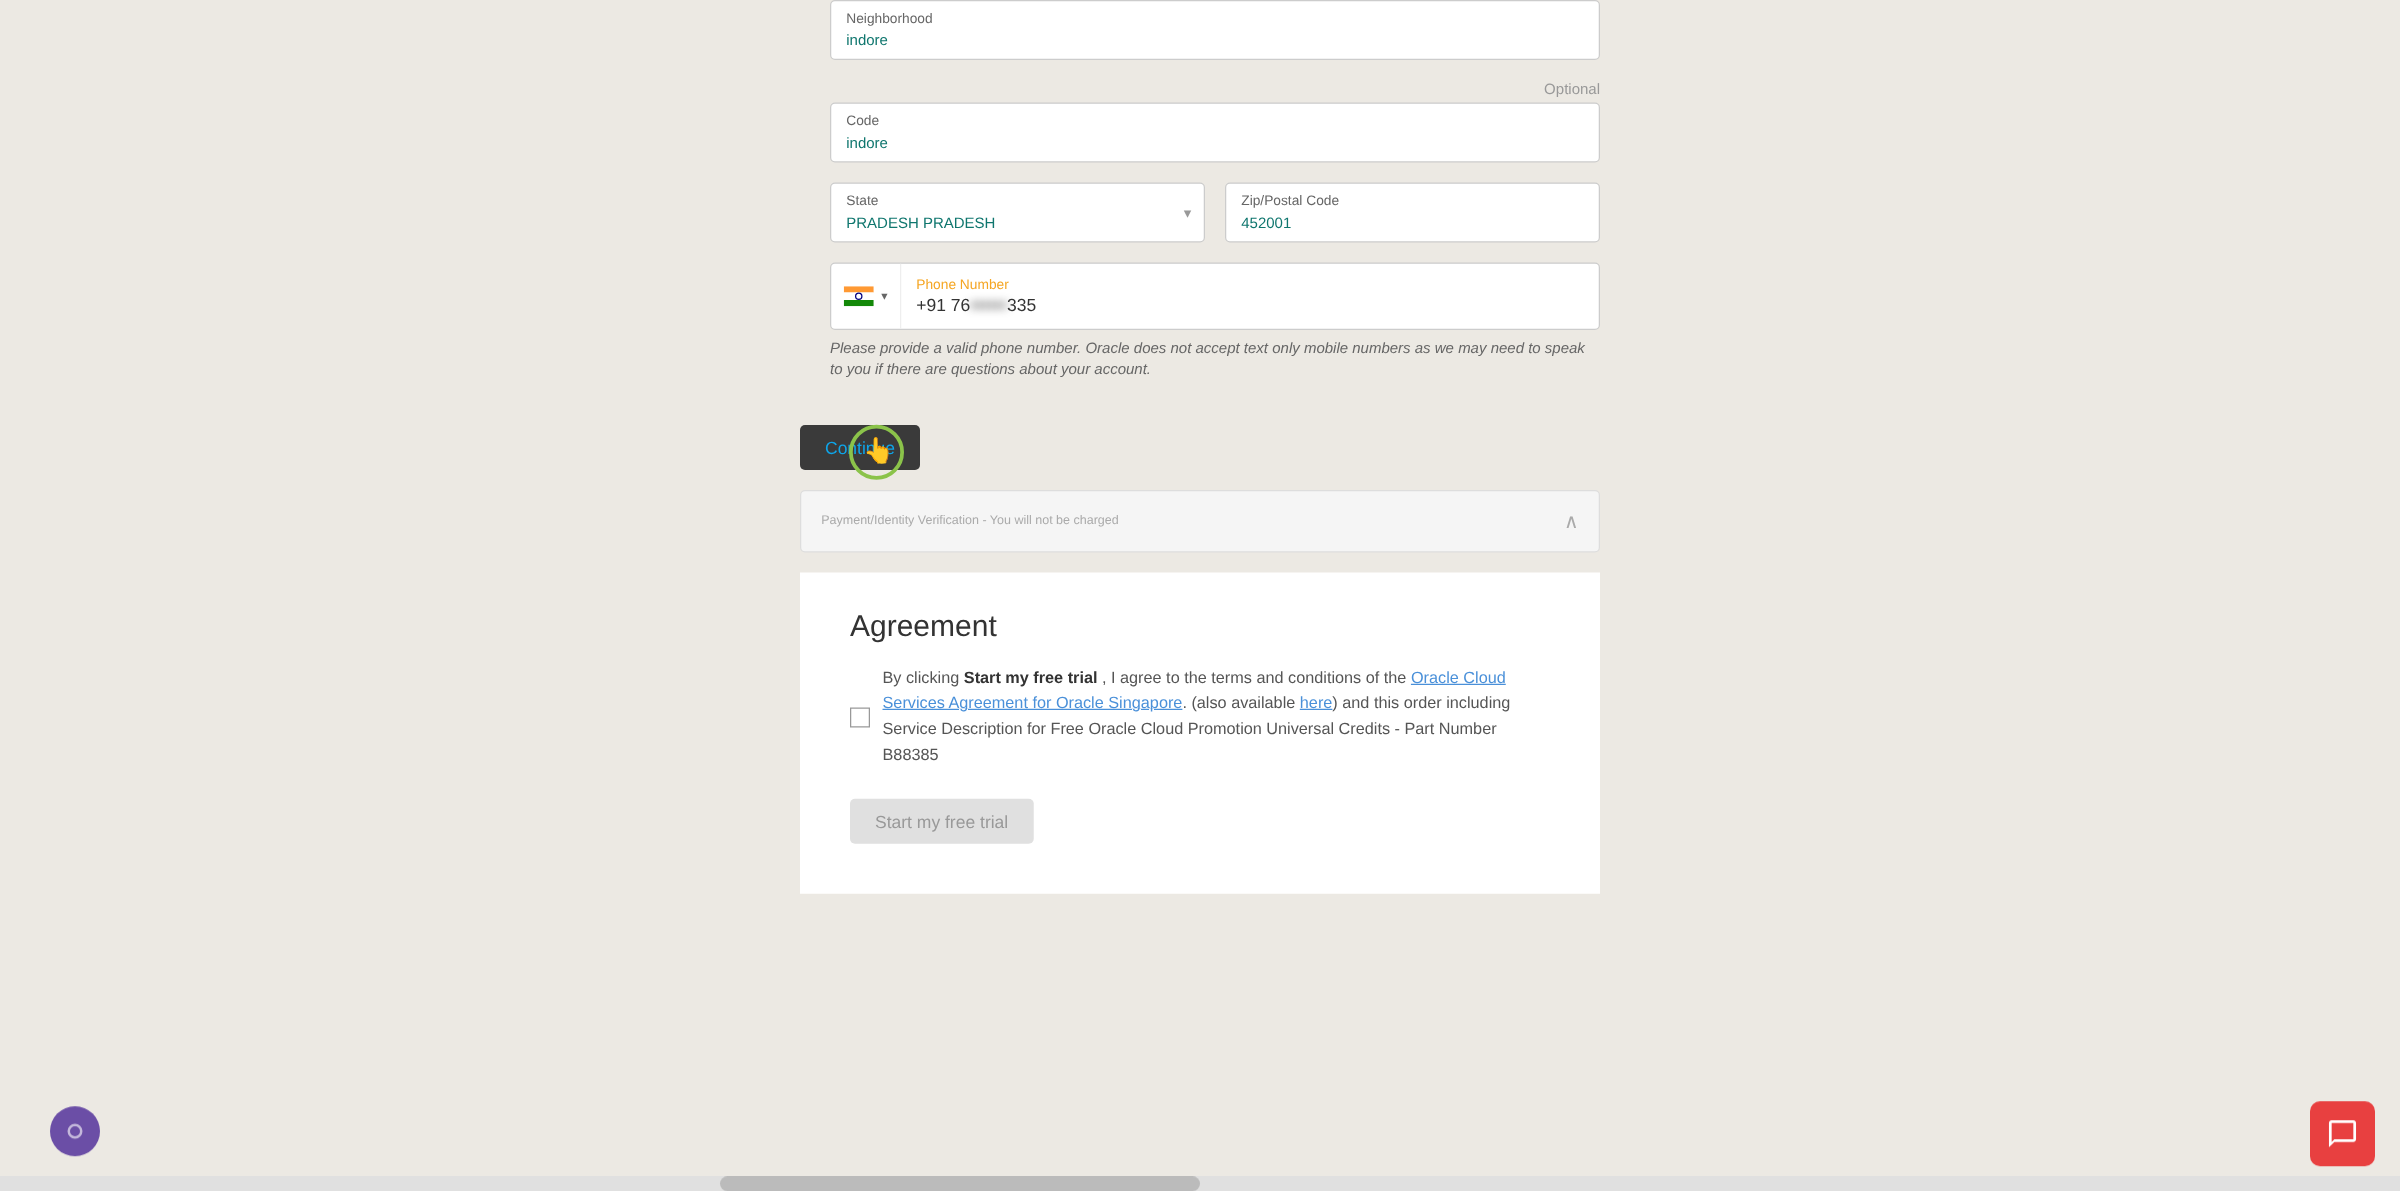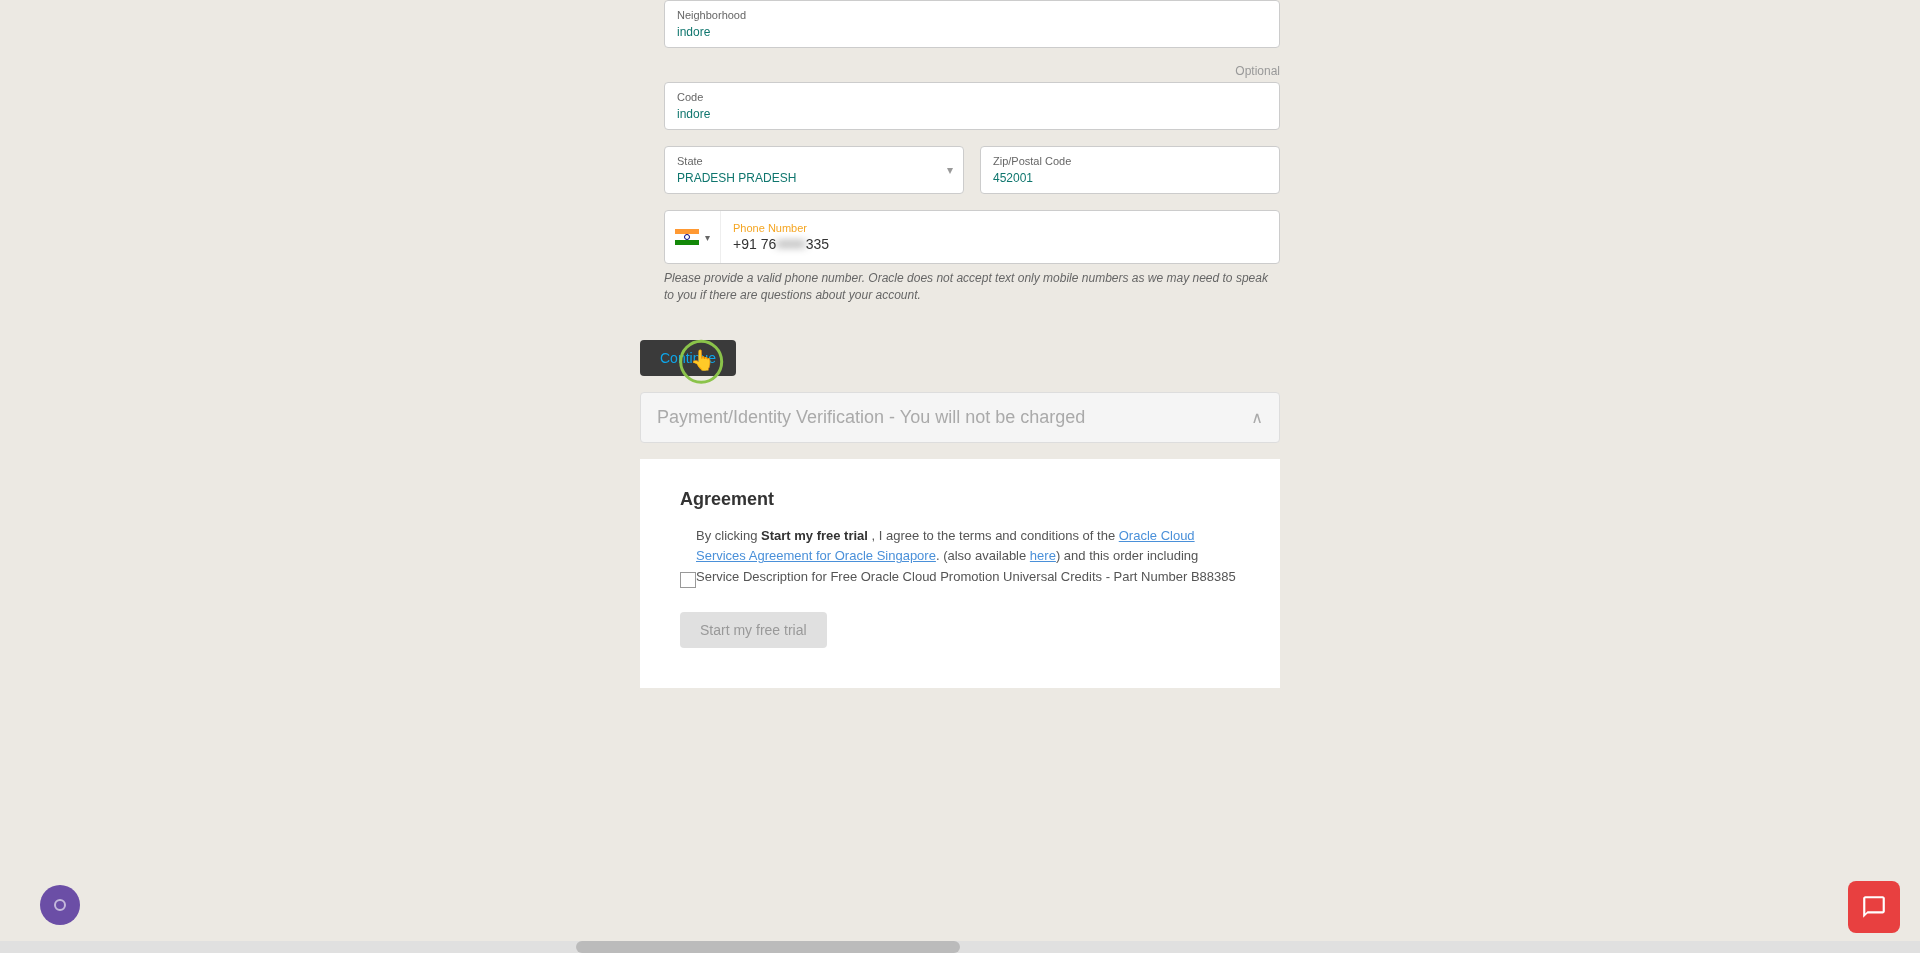--- a/index.html
+++ b/index.html
@@ -195,46 +195,47 @@
       border-radius: 4px;
       padding: 14px 16px;
       display: flex;
       justify-content: space-between;
       align-items: center;
       margin-bottom: 16px;
       margin-top: 16px;
     }
 
     .payment-title {
-      font-size: 18px;
+      font-size: 10px;
       color: #aaa;
     }
 
     .collapse-icon {
       color: #aaa;
       font-size: 16px;
     }
 
     
     .agreement-wrapper {
       background: #fff;
       padding: 30px 40px 40px;
       margin-top: 0;
     }
 
     .agreement-title {
-      font-size: 18px;
-      font-weight: bold;
+      font-size: 24px;
+      font-weight: normal;
       color: #333;
       margin-bottom: 16px;
     }
 
     .agreement-row {
       display: flex;
-      align-items: flex-end;
+      align-items: center;
+      gap: 10px;
     }
 
     .agreement-checkbox {
       width: 16px;
       height: 16px;
       border: 1px solid #999;
       background: #fff;
       flex-shrink: 0;
       margin-top: 2px;
       cursor: pointer;

